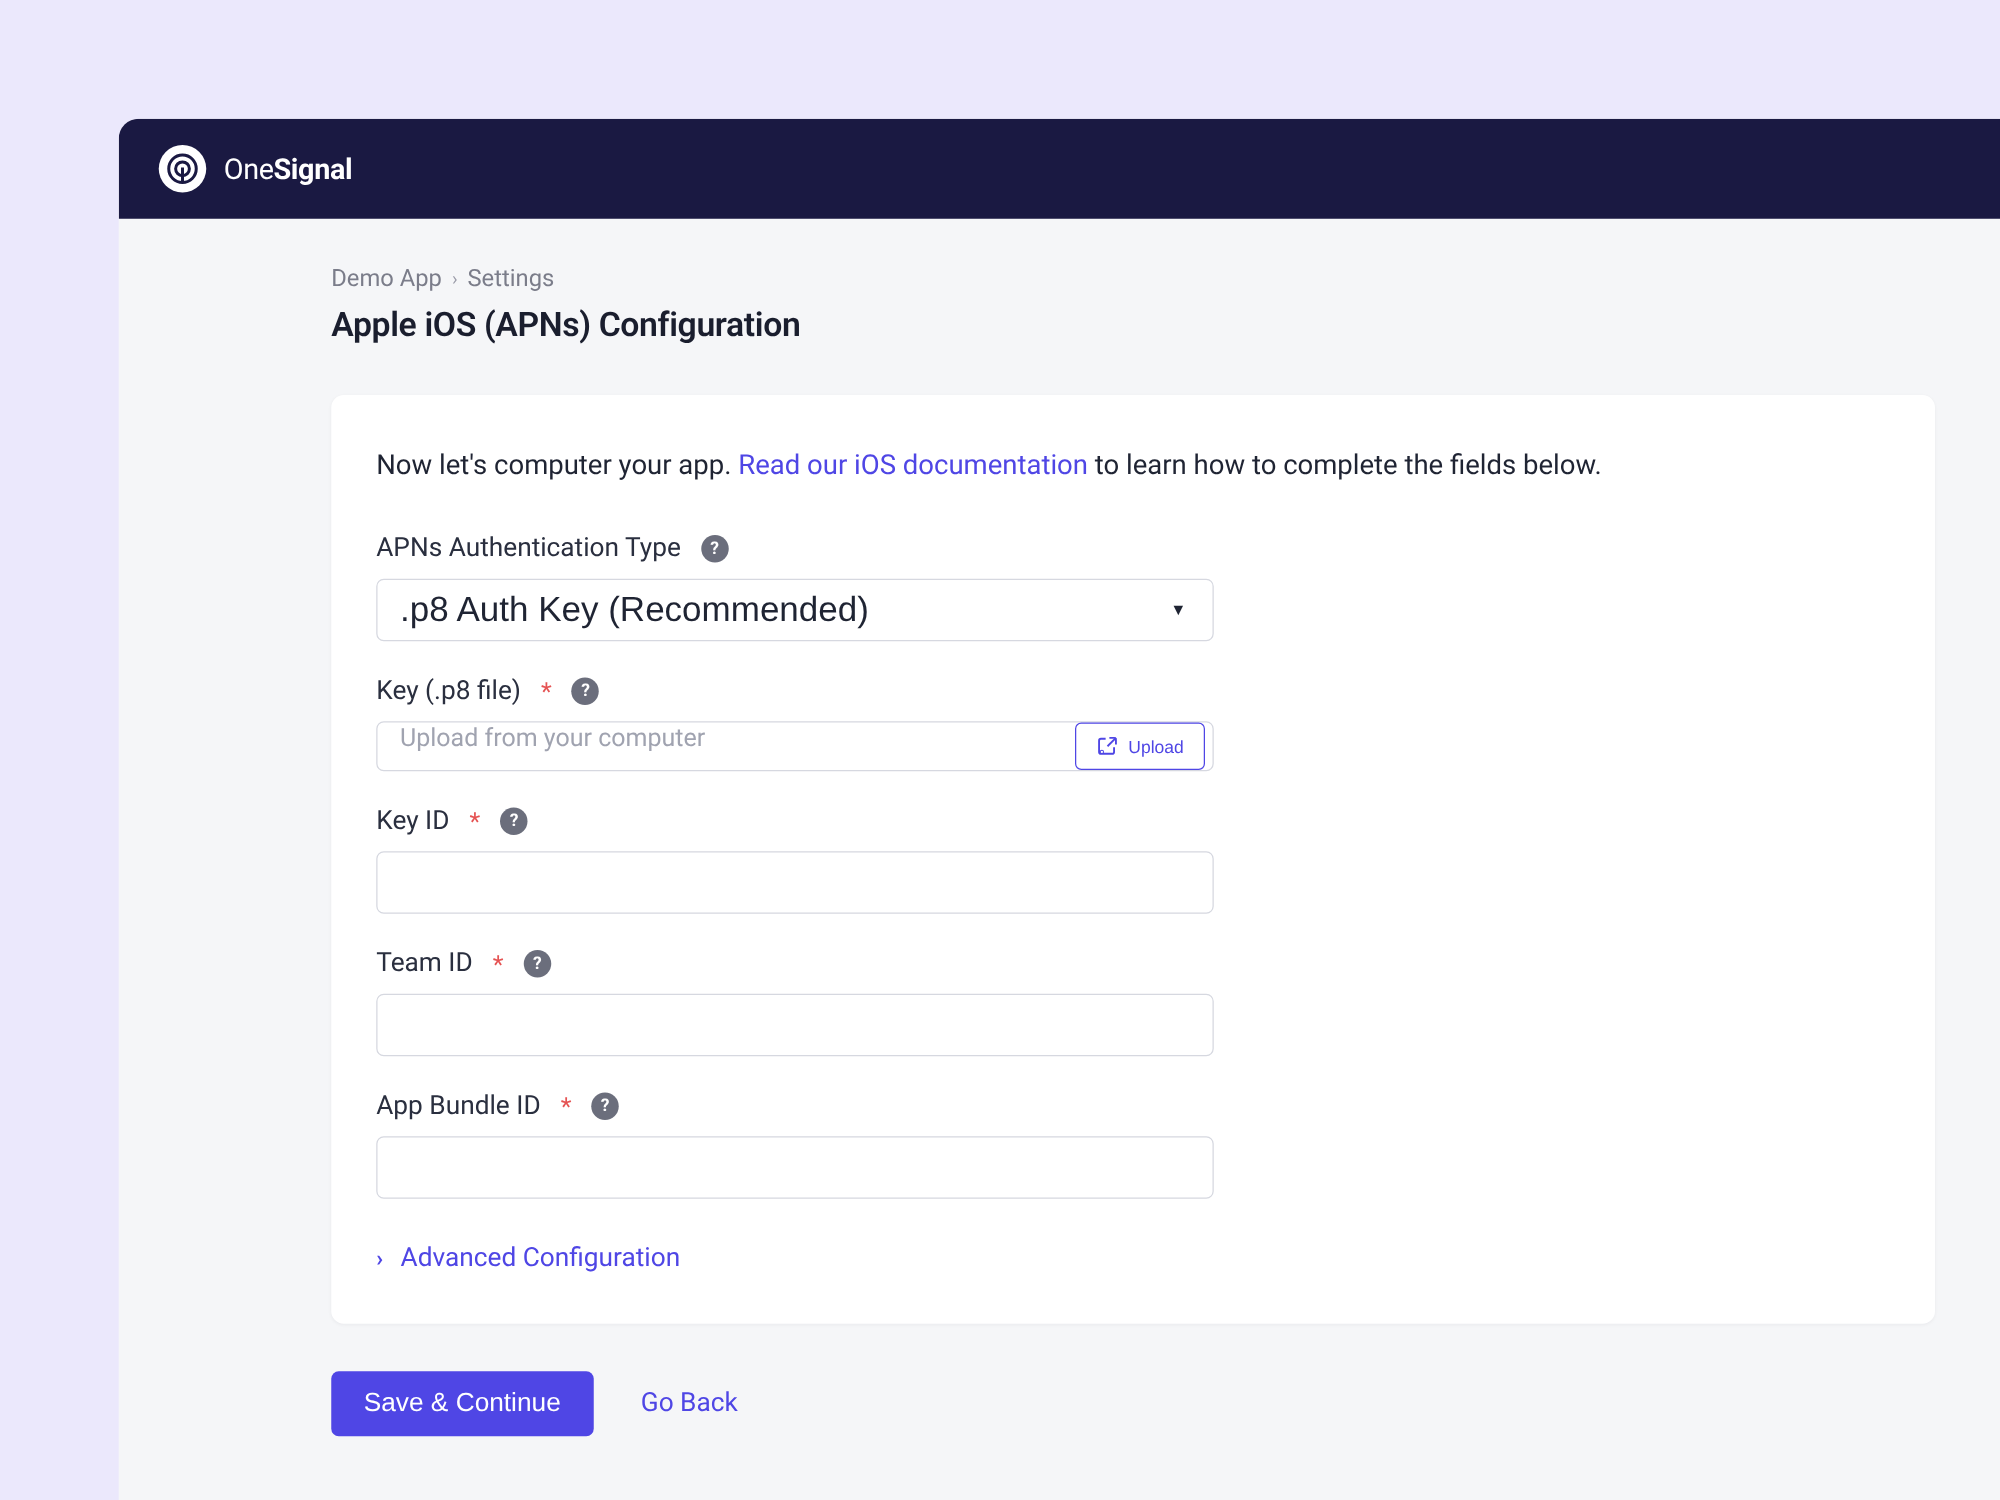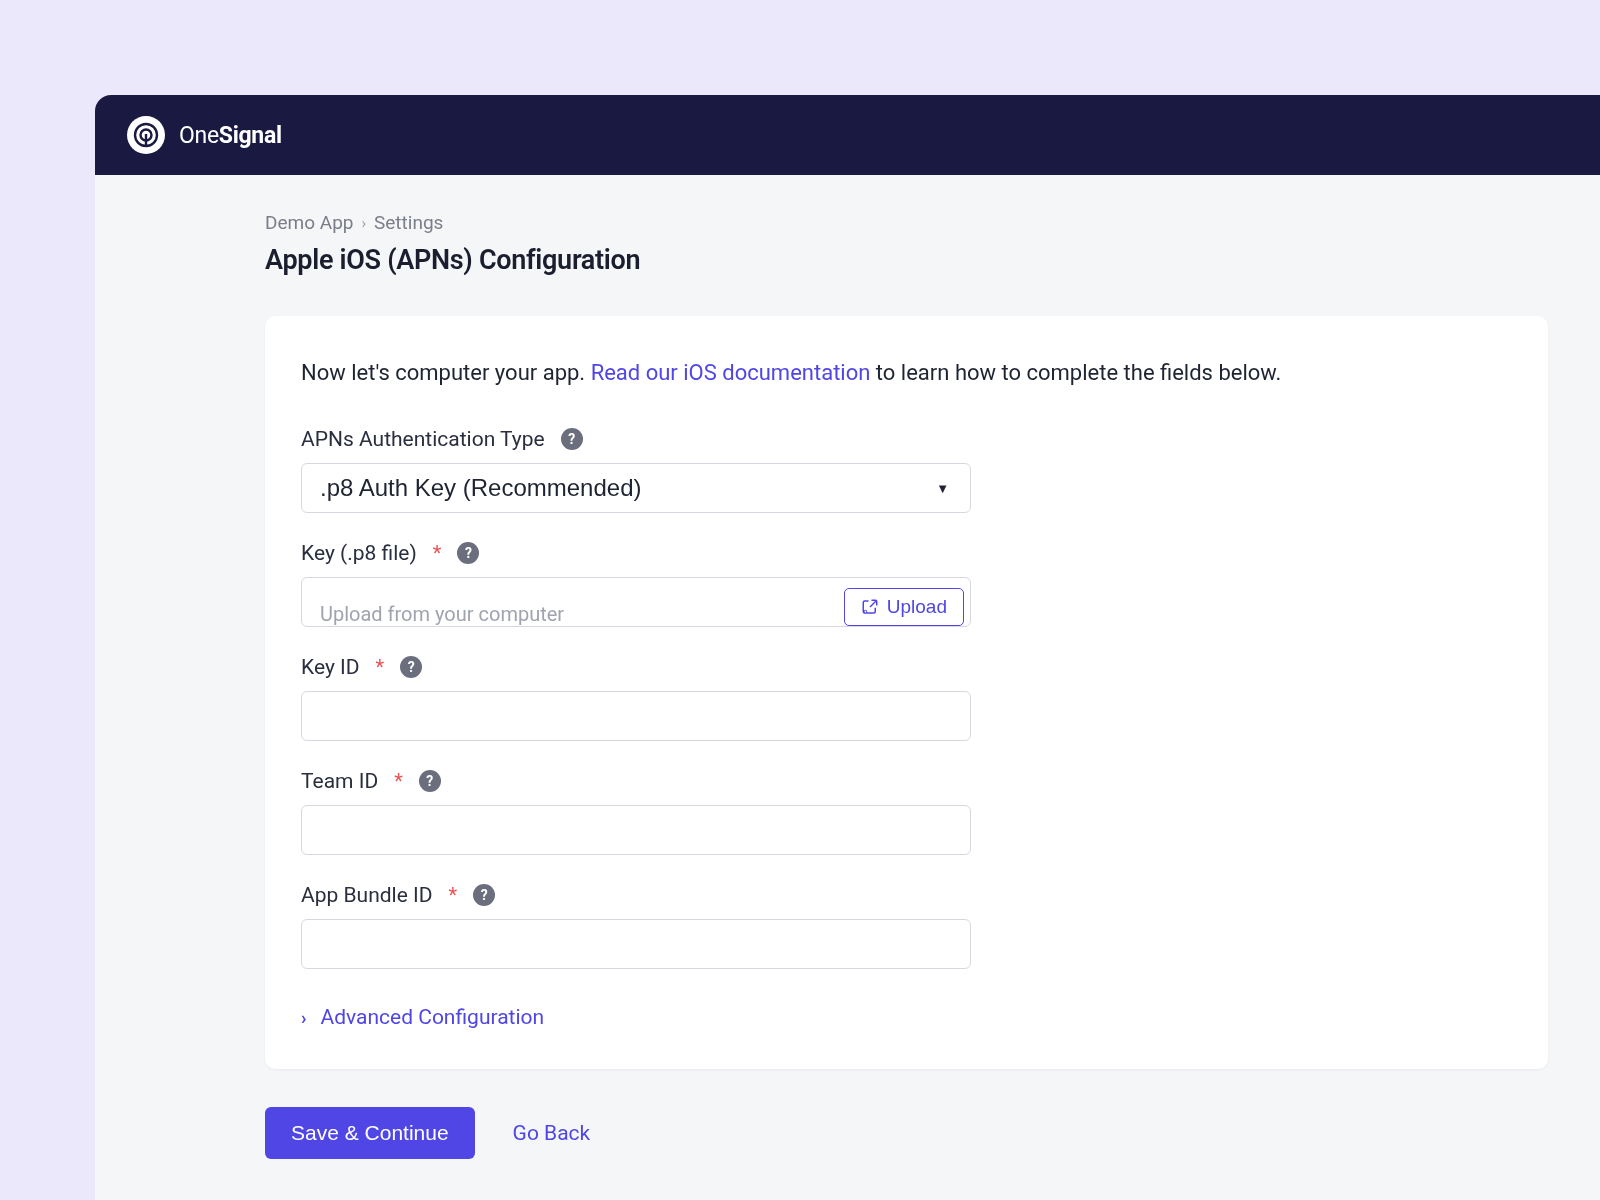--- a/index.html
+++ b/index.html
@@ -123,57 +123,57 @@
     .select-wrap {
       position: relative;
       width: 670px;
     }
     .select-input {
       width: 100%;
       height: 50px;
       border: 1px solid #d6d8e0;
       border-radius: 6px;
       padding: 0 18px;
-      font-size: 24px;
+      font-size: 28px;
       color: #1f2433;
       background: #fff;
       appearance: none;
       cursor: pointer;
     }
     .select-caret {
       position: absolute;
       right: 22px;
       top: 50%;
       transform: translateY(-50%);
       pointer-events: none;
       font-size: 13px;
       color: #1f2433;
     }
     .file-input-wrap {
       width: 670px;
-      height: 50px;
+      height: 40px;
       border: 1px solid #d6d8e0;
       border-radius: 6px;
       display: flex;
-      align-items: flex-end;
+      align-items: flex-start;
       padding: 0 6px 0 18px;
       background: #fff;
     }
     .file-placeholder {
       flex: 1;
       font-size: 20px;
       color: #a0a3b0;
     }
     .upload-btn {
       height: 38px;
       border: 1.5px solid #4f46e5;
       border-radius: 5px;
       background: #fff;
       color: #4f46e5;
-      font-size: 19px;
+      font-size: 14px;
       padding: 0 16px;
       display: flex;
       align-items: center;
       gap: 8px;
       cursor: pointer;
     }
     .text-input {
       width: 670px;
       height: 50px;
       border: 1px solid #d6d8e0;

